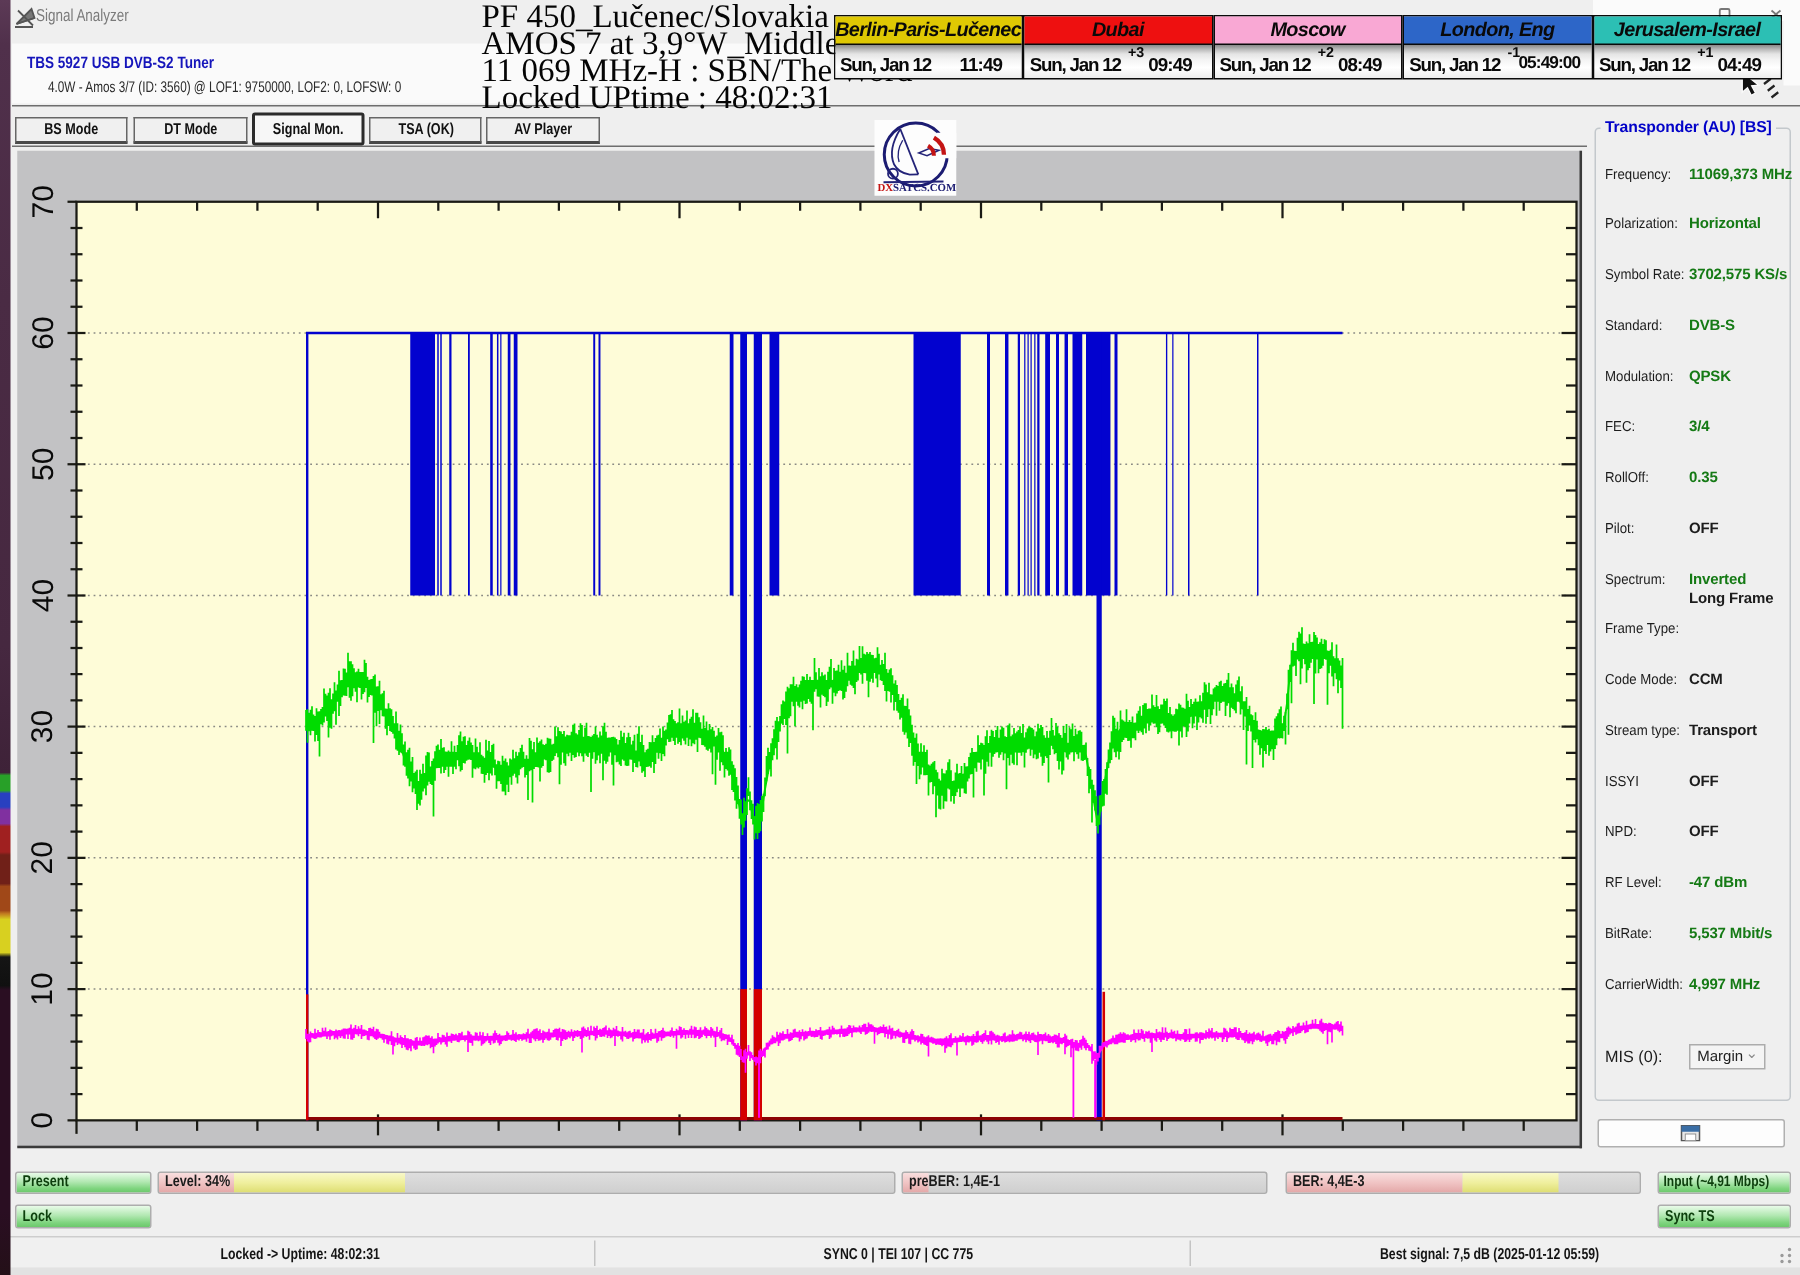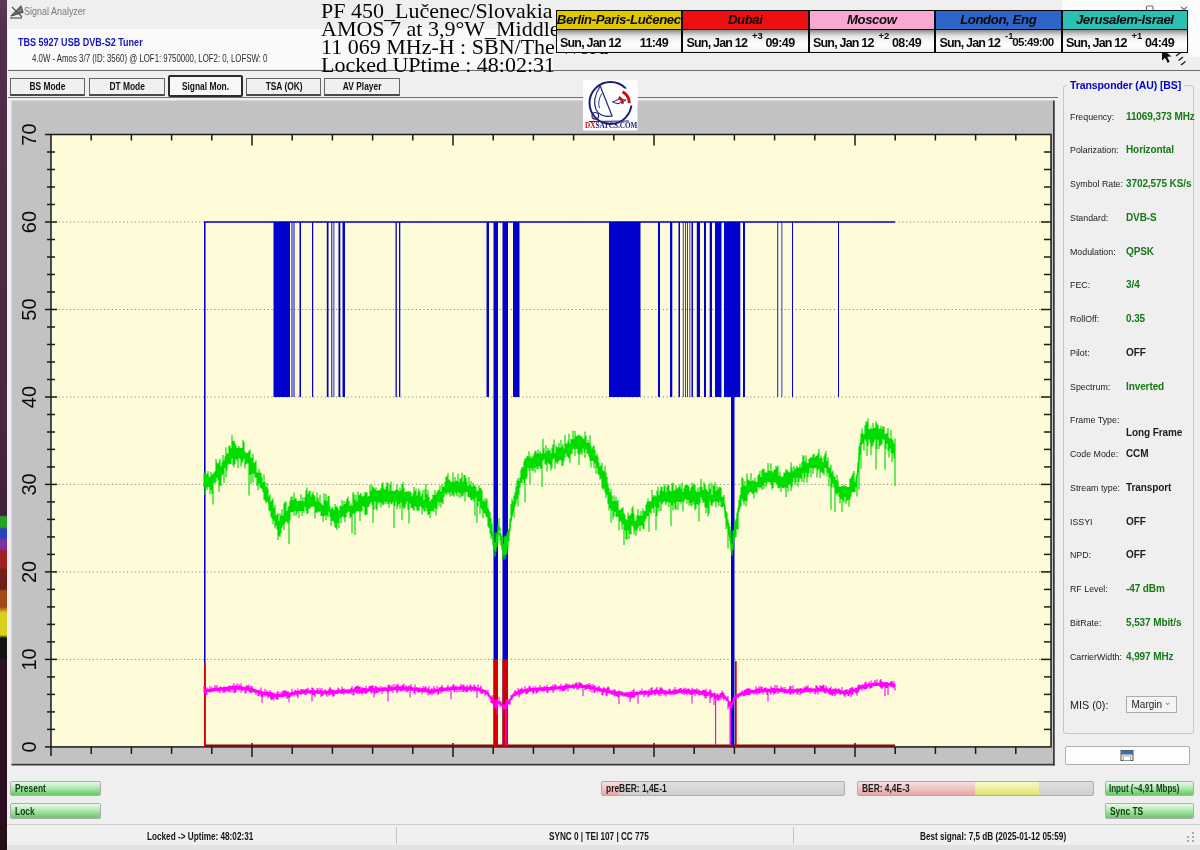--- a/index.html
+++ b/index.html
@@ -353,21 +353,21 @@
     <div class="tpv g" style="top:245.5px">QPSK</div>
     <div class="tpl" style="top:279.2px">FEC:</div>
     <div class="tpv g" style="top:279.2px">3/4</div>
     <div class="tpl" style="top:313.0px">RollOff:</div>
     <div class="tpv g" style="top:313.0px">0.35</div>
     <div class="tpl" style="top:346.8px">Pilot:</div>
     <div class="tpv" style="top:346.8px">OFF</div>
     <div class="tpl" style="top:380.5px">Spectrum:</div>
     <div class="tpv g" style="top:380.5px">Inverted</div>
     <div class="tpl" style="top:414.2px">Frame Type:</div>
-    <div class="tpv" style="top:427px">Long Frame</div>
+    <div class="tpv" style="top:394px">Long Frame</div>
     <div class="tpl" style="top:448.0px">Code Mode:</div>
     <div class="tpv" style="top:448.0px">CCM</div>
     <div class="tpl" style="top:481.8px">Stream type:</div>
     <div class="tpv" style="top:481.8px">Transport</div>
     <div class="tpl" style="top:515.5px">ISSYI</div>
     <div class="tpv" style="top:515.5px">OFF</div>
     <div class="tpl" style="top:549.2px">NPD:</div>
     <div class="tpv" style="top:549.2px">OFF</div>
     <div class="tpl" style="top:583.0px">RF Level:</div>
     <div class="tpv g" style="top:583.0px">-47 dBm</div>
@@ -380,20 +380,25 @@
 <div id="savebtn"></div>
 <svg class="abs" style="left:1120px;top:750px" width="14" height="11" viewBox="0 0 14 11">
 <rect x="1" y="0.5" width="12" height="10" fill="#e8e8e8" stroke="#555" stroke-width="1"></rect>
 <rect x="1" y="0.5" width="12" height="4" fill="#3a6ea5"></rect>
 <rect x="3.5" y="6" width="7" height="4.5" fill="#fff" stroke="#888" stroke-width="0.6"></rect>
 </svg>
 <div class="pbar" style="left:9.5px;top:780.5px;width:91px;height:15px">
       <div class="seg sg" style="left:0px;width:91px"></div>
       <div class="plab" style="color:#0d3f0d;left:4px">Present</div>
     </div>
+    <div class="pbar" style="left:104.5px;top:780.5px;width:492px;height:15px">
+      <div class="seg sp" style="left:0px;width:50px"></div>
+      <div class="seg sy" style="left:50px;width:114px"></div>
+      <div class="plab" style="color:#1b1b1b;left:4px">Level: 34%</div>
+    </div>
     <div class="pbar" style="left:600.5px;top:780.5px;width:244px;height:15px">
       <div class="seg sp" style="left:0px;width:17px"></div>
       <div class="plab" style="color:#1b1b1b;left:4px">preBER: 1,4E-1</div>
     </div>
     <div class="pbar" style="left:856.5px;top:780.5px;width:237px;height:15px">
       <div class="seg sp" style="left:0px;width:117px"></div>
       <div class="seg sy" style="left:117px;width:64px"></div>
       <div class="plab" style="color:#1b1b1b;left:4px">BER: 4,4E-3</div>
     </div>
     <div class="pbar" style="left:1104.5px;top:780.5px;width:89px;height:15px">

